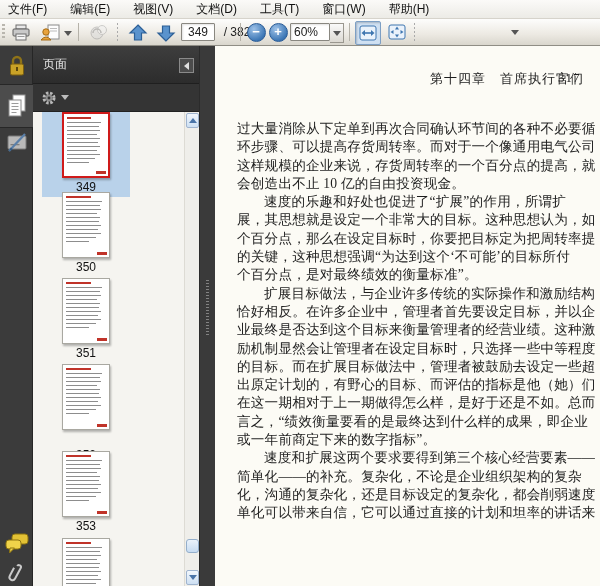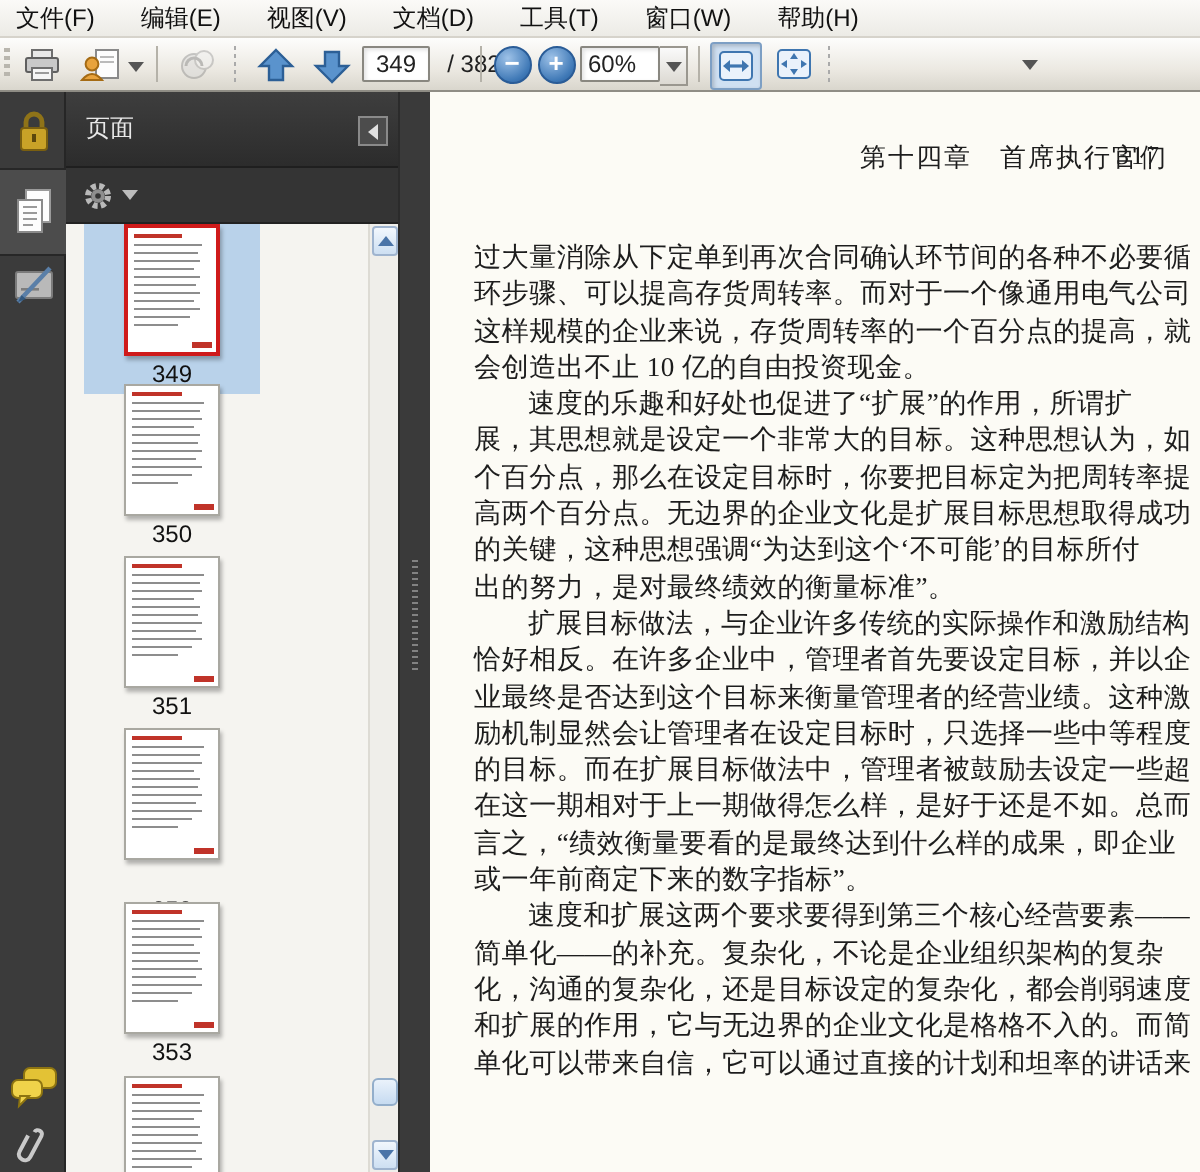--- a/index.html
+++ b/index.html
@@ -398,30 +398,29 @@
   <div class="doc-header-chapter">第十四章　首席执行官们</div>
   <div class="doc-header-page">317</div>
   <div class="doc-body">
       <div class="doc-line">过大量消除从下定单到再次合同确认环节间的各种不必要循</div>
       <div class="doc-line">环步骤、可以提高存货周转率。而对于一个像通用电气公司</div>
       <div class="doc-line">这样规模的企业来说，存货周转率的一个百分点的提高，就</div>
       <div class="doc-line">会创造出不止 10 亿的自由投资现金。</div>
       <div class="doc-line indent">速度的乐趣和好处也促进了“扩展”的作用，所谓扩</div>
       <div class="doc-line">展，其思想就是设定一个非常大的目标。这种思想认为，如</div>
       <div class="doc-line">个百分点，那么在设定目标时，你要把目标定为把周转率提</div>
-      <div class="doc-line">高两个百分点。无边界的企业文化是扩展目标思想取得成功</div>
       <div class="doc-line">的关键，这种思想强调“为达到这个‘不可能’的目标所付</div>
-      <div class="doc-line">出的努力，是对最终绩效的衡量标准”。</div>
+      <div class="doc-line">个百分点，是对最终绩效的衡量标准”。</div>
       <div class="doc-line indent">扩展目标做法，与企业许多传统的实际操作和激励结构</div>
       <div class="doc-line">恰好相反。在许多企业中，管理者首先要设定目标，并以企</div>
       <div class="doc-line">业最终是否达到这个目标来衡量管理者的经营业绩。这种激</div>
       <div class="doc-line">励机制显然会让管理者在设定目标时，只选择一些中等程度</div>
       <div class="doc-line">的目标。而在扩展目标做法中，管理者被鼓励去设定一些超</div>
+      <div class="doc-line">出原定计划的，有野心的目标、而评估的指标是他（她）们</div>
       <div class="doc-line">在这一期相对于上一期做得怎么样，是好于还是不如。总而</div>
       <div class="doc-line">言之，“绩效衡量要看的是最终达到什么样的成果，即企业</div>
       <div class="doc-line">或一年前商定下来的数字指标”。</div>
       <div class="doc-line indent">速度和扩展这两个要求要得到第三个核心经营要素——</div>
       <div class="doc-line">简单化——的补充。复杂化，不论是企业组织架构的复杂</div>
       <div class="doc-line">化，沟通的复杂化，还是目标设定的复杂化，都会削弱速度</div>
-      <div class="doc-line">和扩展的作用，它与无边界的企业文化是格格不入的。而简</div>
       <div class="doc-line">单化可以带来自信，它可以通过直接的计划和坦率的讲话来</div>
     </div>
 </div>
 
 </body></html>

